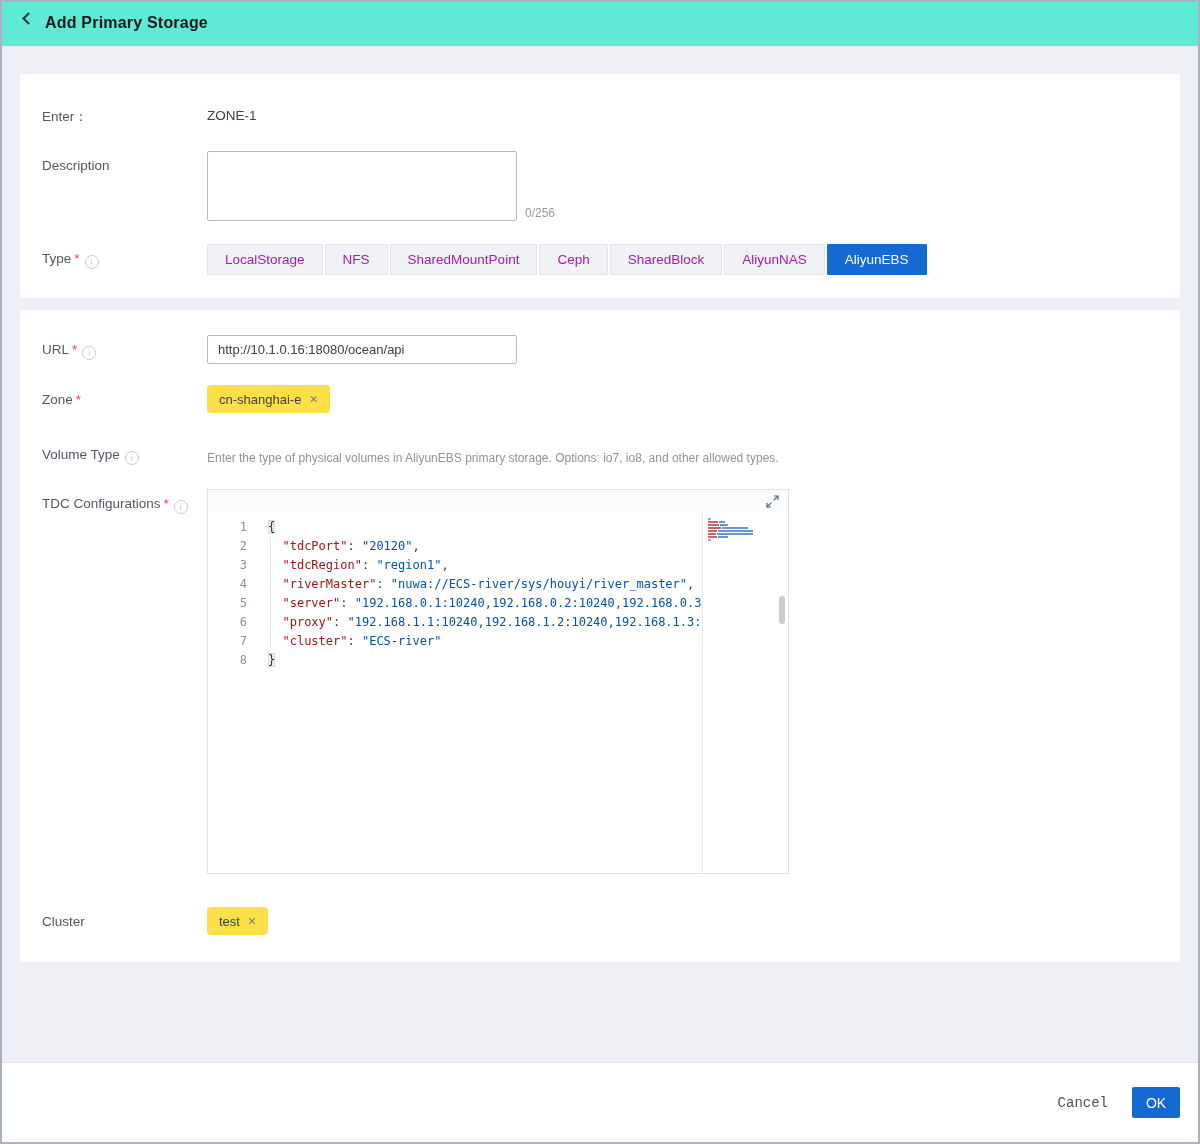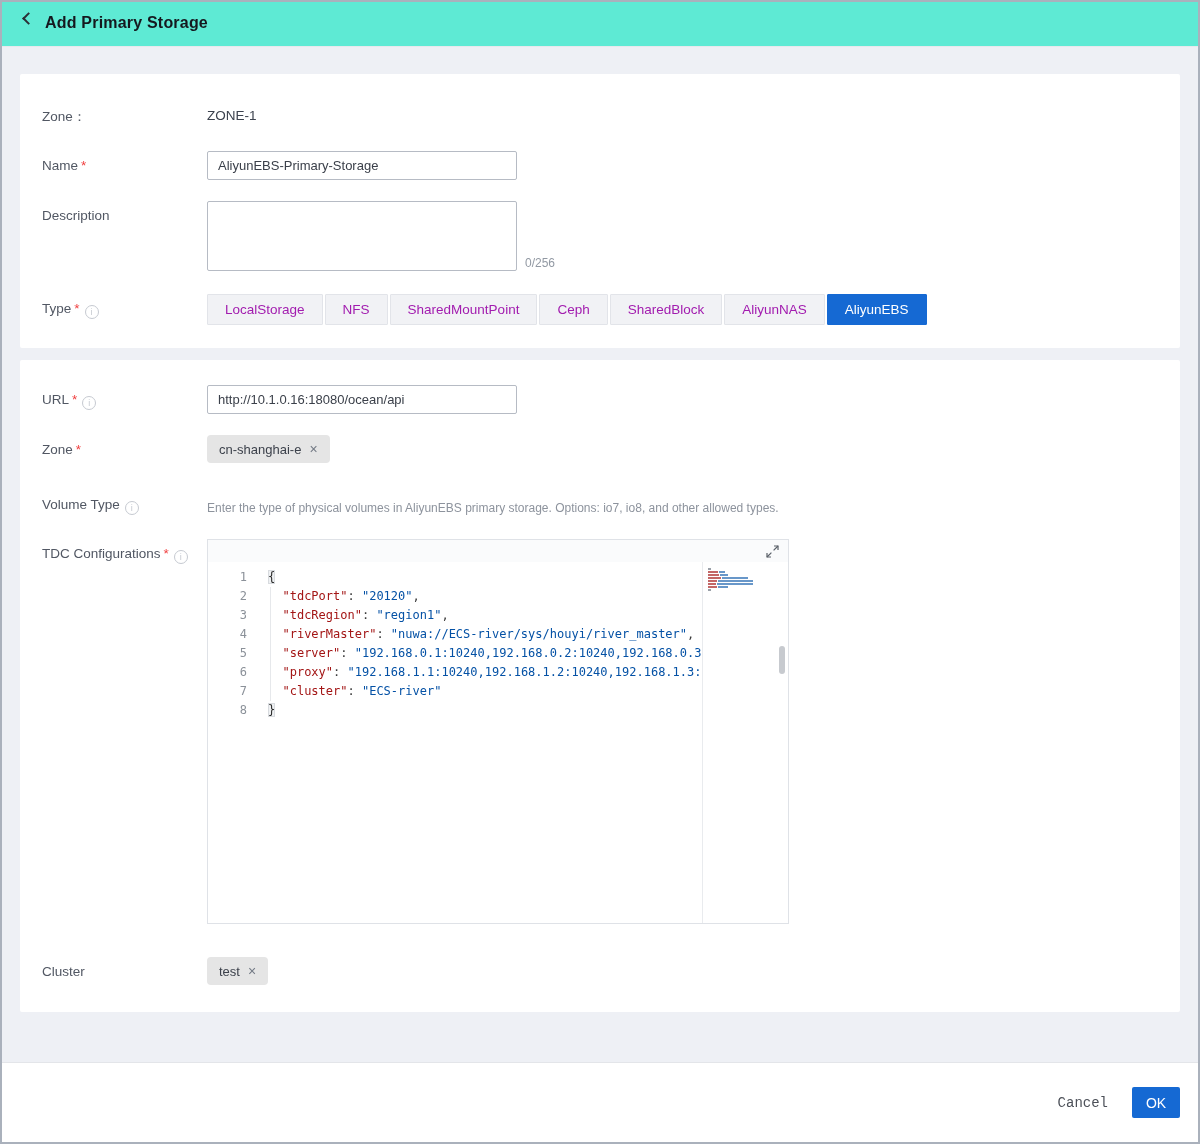--- a/index.html
+++ b/index.html
@@ -46,21 +46,21 @@
               font-family:"Liberation Sans", sans-serif; display:block; }
   .char-count{ position:absolute; left:318px; bottom:1px; font-size:12px; color:#9299a3; white-space:nowrap; }
 
   .type-group{ display:flex; gap:2px; }
   .type-btn{ height:31px; padding:0 17px; background:#f1f2f5; border:1px solid #e2e4e9;
              font-size:13.5px; color:#a21caf; cursor:pointer; border-radius:1px;
              font-family:"Liberation Sans", sans-serif; }
   .type-btn.selected{ background:#1569d3; border-color:#1569d3; color:#fff; font-weight:400; }
 
   .tag-box{ display:flex; }
-  .tag{ display:inline-flex; align-items:center; height:28px; background:#e5e5e5; border-radius:4px;
+  .tag{ display:inline-flex; align-items:center; height:28px; background:#fde047; border-radius:4px;
         padding:0 12px; font-size:13px; color:#3c414b; }
   .tag .tag-x{ margin-left:8px; color:#737a85; font-size:14px; cursor:pointer; line-height:1; }
 
   .hint{ font-size:12px; color:#8d939d; margin-top:11px; }
 
   
   .editor{ width:582px; height:385px; border:1px solid #dfe2e7; background:#fff; position:relative; }
   .ed-head{ height:22px; background:#fafbfc; position:relative; }
   .expand-ico{ position:absolute; right:9px; top:5px; width:13px; height:13px; cursor:pointer; }
   .ed-body{ display:flex; height:361px; position:relative; }
@@ -100,32 +100,26 @@
 <div class="page">
 
   <div class="topbar">
     <span class="back-chev"></span>
     <span class="page-title">Add Primary Storage</span>
   </div>
 
   <div class="card card1">
 
     <div class="form-row row-gap-a">
-      <div class="f-label">Zone：</div>
+      <div class="f-label">Enter：</div>
       <div class="f-ctrl">
           <div class="static-val">ZONE-1</div>
         </div>
     </div>
 
-    <div class="form-row row-gap-b">
-      <div class="f-label"><span>Name</span><span class="req">*</span></div>
-      <div class="f-ctrl">
-        <input class="text-input" type="text" value="AliyunEBS-Primary-Storage" style="">
-      </div>
-    </div>
 
     <div class="form-row row-gap-c">
       <div class="f-label">Description</div>
       <div class="f-ctrl">
         <div class="desc-wrap">
           <textarea class="desc-area" style=""></textarea>
           <span class="char-count">0/256</span>
         </div>
       </div>
     </div>

